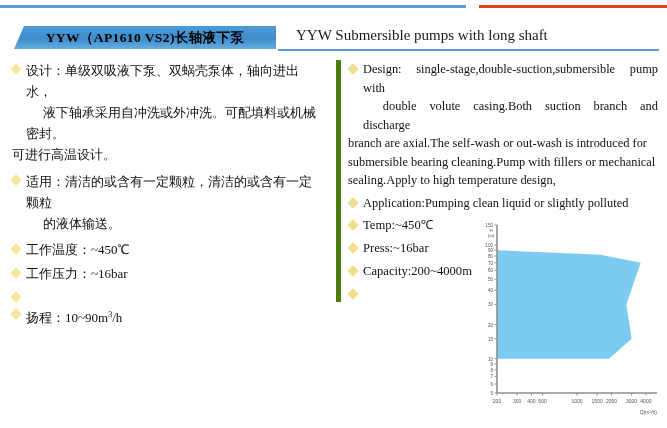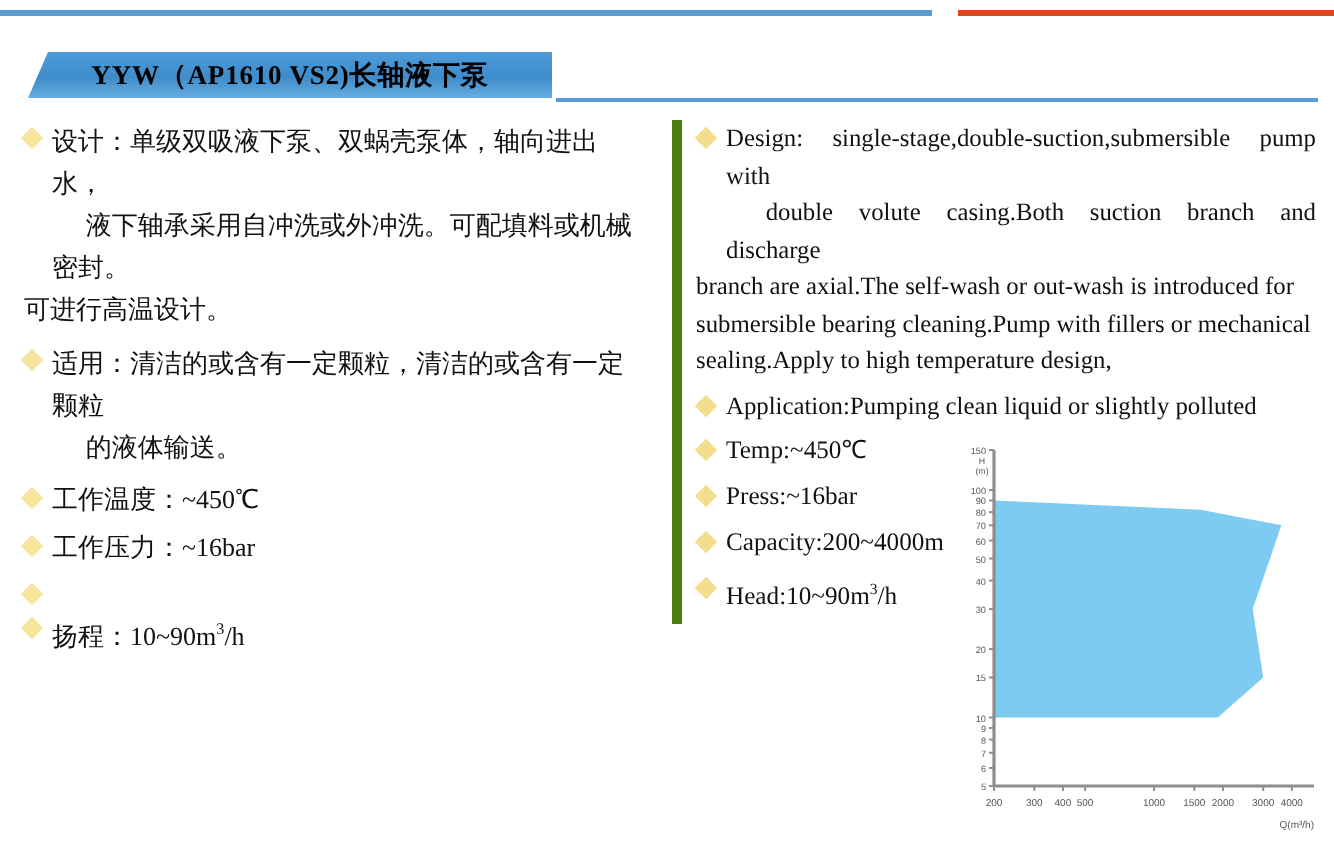--- a/index.html
+++ b/index.html
@@ -100,20 +100,21 @@
 </head>
 <body>
 
 <div class="page">
 
   <div class="toprule blue"></div>
   <div class="toprule red"></div>
 
   <div class="header">
     <div class="banner">YYW（AP1610  VS2)长轴液下泵</div>
+    <div class="header-en">YYW Submersible pumps with long shaft</div>
   </div>
   <div class="header-underline"></div>
 
   <div class="col-left">
 
     <div class="bullet-row mb6">
       <span class="dia"></span>
       <div class="ztext">
         <span class="hang">设计：单级双吸液下泵、双蜗壳泵体，轴向进出水，</span>
         <span class="ind">液下轴承采用自冲洗或外冲洗。可配填料或机械密封。</span>
@@ -192,23 +193,20 @@
 
     <div class="bullet-row mb4">
       <span class="dia amber"></span>
       <div class="en-item">
         <span>Capacity:</span><span>200~4000m</span>
       </div>
     </div>
 
     <div class="bullet-row mb4">
       <span class="dia amber"></span>
-      <div class="en-item">
-        <span>Head:</span><span>10~90m</span><sup>3</sup><span>/h</span>
-      </div>
     </div>
 
   </div>
 
   <div class="chart-wrap">
     <svg class="chart-svg" id="chart" width="192" height="206" viewBox="0 0 192 206">
         <polygon points="26.00,33.23 129.36,37.83 169.67,45.65 155.37,87.50 160.61,121.73 137.90,141.76 26.00,141.76" fill="#7DCBF0"></polygon>
         <line x1="26" y1="8" x2="26" y2="176" stroke="#8e8e8e" stroke-width="1.6"></line>
         <line x1="26" y1="176" x2="186" y2="176" stroke="#8e8e8e" stroke-width="1.6"></line>
         <line x1="23.5" y1="176" x2="26" y2="176" stroke="#8e8e8e" stroke-width="1"></line>

